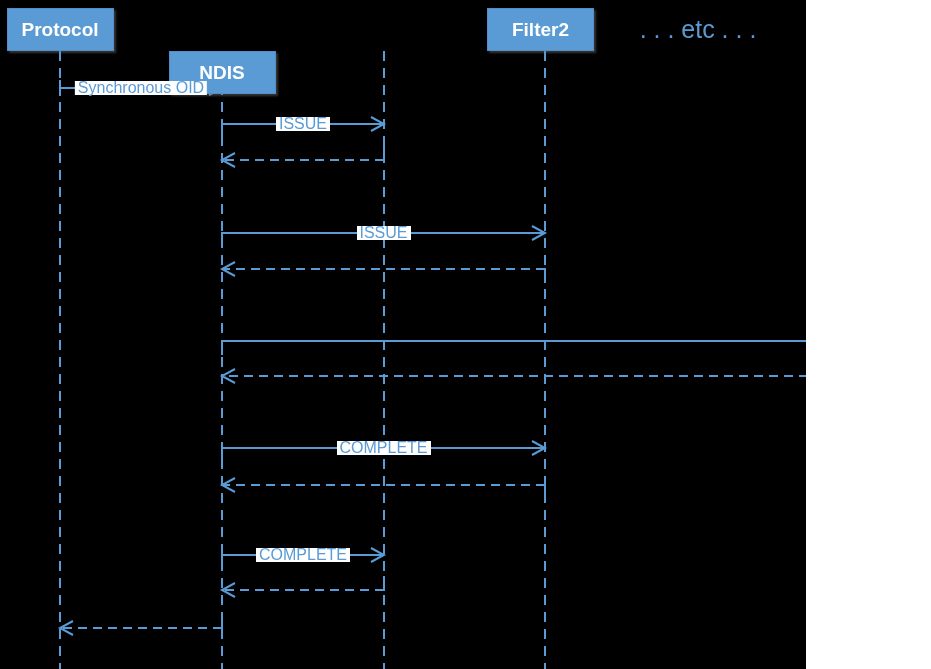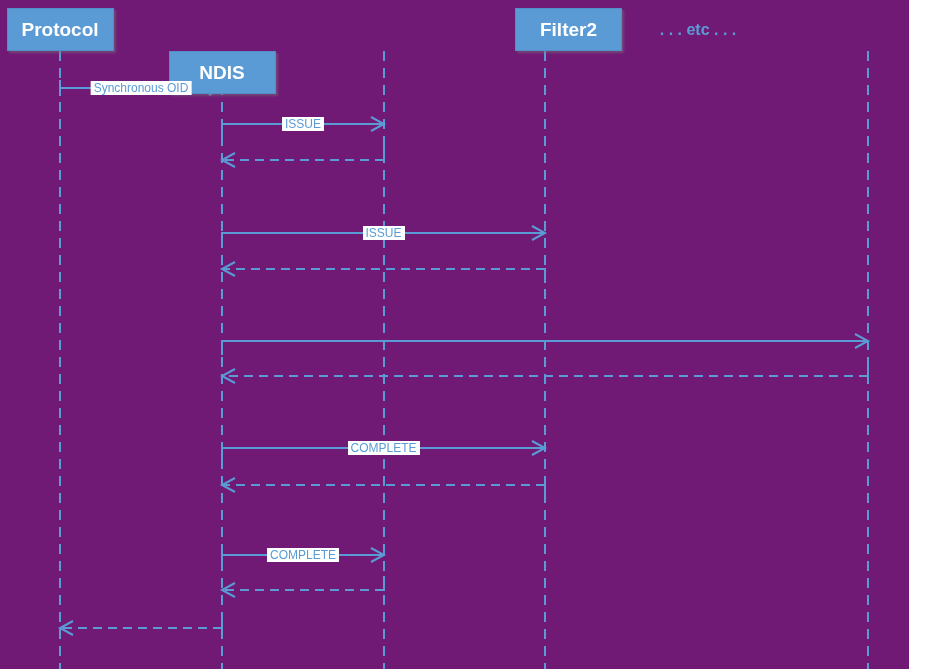--- a/index.html
+++ b/index.html
@@ -17,37 +17,37 @@
     display:flex;align-items:center;justify-content:center;
     color:#ffffff;font-weight:bold;font-size:19px;
     box-shadow:2px 2px 2px rgba(120,120,120,0.45);
     border:1px solid rgba(70,120,175,0.35);
     box-sizing:border-box;
   }
   .etc-label{
     position:absolute;
     top:8px;height:43px;width:140px;
     display:flex;align-items:center;justify-content:center;
-    font-size:16px;font-weight:700;
+    font-size:25px;font-weight:400;
     white-space:pre;
   }
   .msg-label{
     position:absolute;
     transform:translate(-50%,-50%);
     background:#ffffff;
-    font-size:12px;
+    font-size:16px;
     line-height:14px;
     padding:0 3px;
     white-space:nowrap;
   }
 </style>
 </head>
 <body>
 
-<div id="canvas" style="width: 909px; height: 669px; background: #701a75;">
+<div id="canvas" style="width: 806px; height: 669px; background: #000000;">
   <svg id="diagram-svg" width="931" height="669">
       <line x1="60" y1="51" x2="60" y2="669" stroke="#5B9BD5" stroke-width="2" stroke-dasharray="10 7"></line>
       <line x1="222" y1="51" x2="222" y2="669" stroke="#5B9BD5" stroke-width="2" stroke-dasharray="10 7"></line>
       <line x1="384" y1="51" x2="384" y2="669" stroke="#5B9BD5" stroke-width="2" stroke-dasharray="10 7"></line>
       <line x1="545" y1="51" x2="545" y2="669" stroke="#5B9BD5" stroke-width="2" stroke-dasharray="10 7"></line>
       <line x1="868" y1="51" x2="868" y2="669" stroke="#5B9BD5" stroke-width="2" stroke-dasharray="10 7"></line>
       <g>
         <line x1="60" y1="88" x2="222" y2="88" stroke="#5B9BD5" stroke-width="2"></line>
         <path d="M 209 81 L 222 88 L 209 95" fill="none" stroke="#5B9BD5" stroke-width="2"></path>
         <line x1="60" y1="80" x2="60" y2="96" stroke="#5B9BD5" stroke-width="2"></line>
@@ -103,20 +103,20 @@
         <line x1="384" y1="576" x2="384" y2="591" stroke="#5B9BD5" stroke-width="2"></line>
       </g>
       <g>
         <line x1="222" y1="628" x2="60" y2="628" stroke="#5B9BD5" stroke-width="2" stroke-dasharray="9 6"></line>
         <path d="M 73 621 L 60 628 L 73 635" fill="none" stroke="#5B9BD5" stroke-width="2"></path>
         <line x1="222" y1="620" x2="222" y2="636" stroke="#5B9BD5" stroke-width="2"></line>
       </g>
     </svg>
 <div class="hdr-box" style="left: 6.5px; width: 107px; height: 43px; top: 8px; background: rgb(91, 155, 213); color: rgb(255, 255, 255);">Protocol</div>
     <div class="hdr-box" style="left: 168.5px; width: 107px; height: 43px; top: 8px; background: rgb(91, 155, 213); color: rgb(255, 255, 255); margin-top: 43px;">NDIS</div>
-    <div class="hdr-box" style="left: 515px; width: 107px; height: 43px; top: 8px; background: rgb(91, 155, 213); color: rgb(255, 255, 255);">Filter2</div>
+    <div class="hdr-box" style="left: 487px; width: 107px; height: 43px; top: 8px; background: rgb(91, 155, 213); color: rgb(255, 255, 255);">Filter2</div>
     <div class="etc-label" style="left: 628px; color: rgb(91, 155, 213);">. . . etc . . .</div>
     <span class="msg-label" style="left: 141px; top: 88px; color: rgb(91, 155, 213);">Synchronous OID</span>
     <span class="msg-label" style="left: 303px; top: 124px; color: rgb(91, 155, 213);">ISSUE</span>
     <span class="msg-label" style="left: 383.5px; top: 233px; color: rgb(91, 155, 213);">ISSUE</span>
     <span class="msg-label" style="left: 383.5px; top: 448px; color: rgb(91, 155, 213);">COMPLETE</span>
     <span class="msg-label" style="left: 303px; top: 555px; color: rgb(91, 155, 213);">COMPLETE</span>
   </div>
 
 </body></html>

